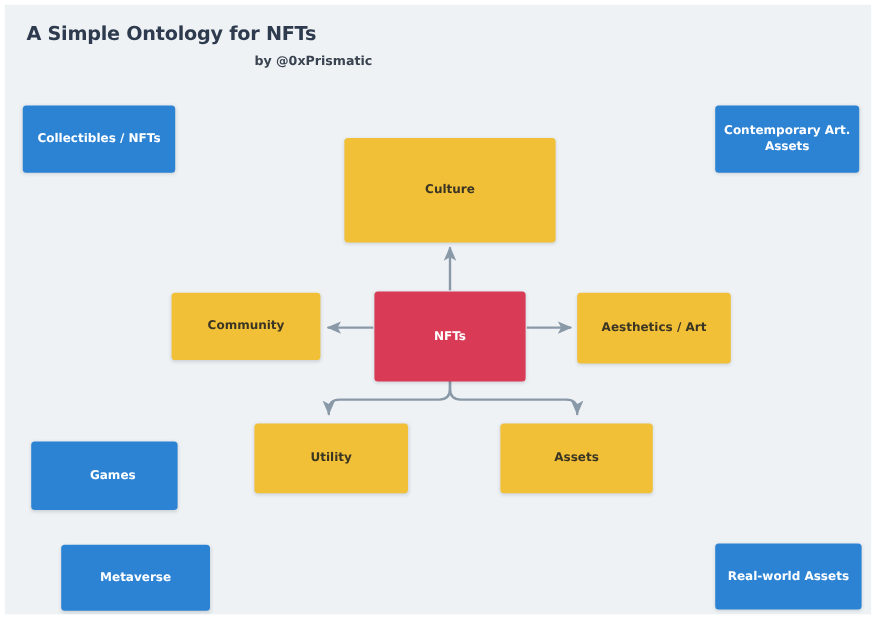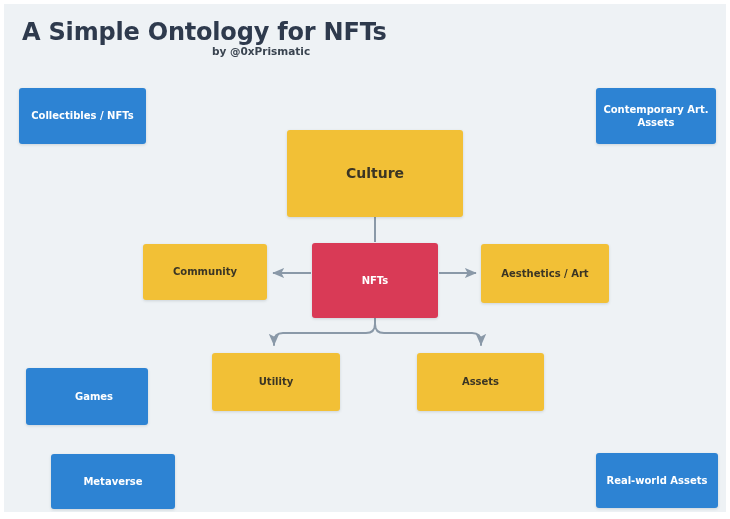--- a/index.html
+++ b/index.html
@@ -22,21 +22,21 @@
     height: 508px;
     background: #eef2f5;
     overflow: hidden;
   }
 
   
   #title {
     position: absolute;
     left: 18px;
     top: 14px;
-    font-size: 24px;
+    font-size: 16px;
     font-weight: bold;
     color: #2e3a4d;
     letter-spacing: -0.2px;
     white-space: nowrap;
   }
   #subtitle {
     position: absolute;
     left: 208px;
     top: 41px;
     font-size: 10.5px;
@@ -75,21 +75,21 @@
   .crimson {
     background: #d93a56;
     color: #ffffff;
     font-size: 10px;
     font-weight: bold;
   }
 
   
   #node-collectibles   { left: 15px;  top: 84px;  width: 127px; height: 56px; }
   #node-contemporary   { left: 592px; top: 84px;  width: 120px; height: 56px; }
-  #node-culture        { left: 283px; top: 111px; width: 176px; height: 87px; font-size: 14px; margin-top: 15px; }
+  #node-culture        { left: 283px; top: 111px; width: 176px; height: 87px; font-size: 10px; }
   #node-community      { left: 139px; top: 240px; width: 124px; height: 56px; }
   #node-nfts           { left: 308px; top: 239px; width: 126px; height: 75px; }
   #node-aesthetics     { left: 477px; top: 240px; width: 128px; height: 59px; }
   #node-utility        { left: 208px; top: 349px; width: 128px; height: 58px; }
   #node-assets         { left: 413px; top: 349px; width: 127px; height: 58px; }
   #node-games          { left: 22px;  top: 364px; width: 122px; height: 57px; padding-left: 20px; }
   #node-metaverse      { left: 47px;  top: 450px; width: 124px; height: 55px; align-items: center; }
   #node-realworld      { left: 592px; top: 449px; width: 122px; height: 55px; }
 
   

